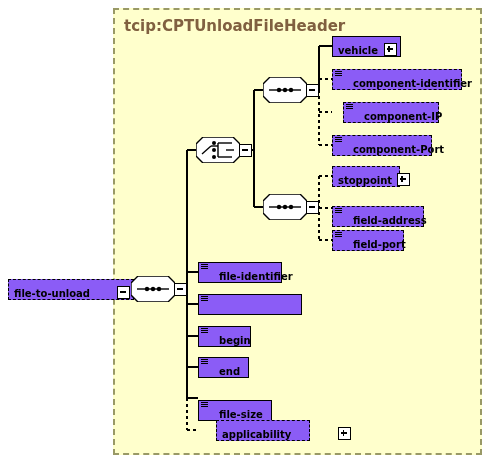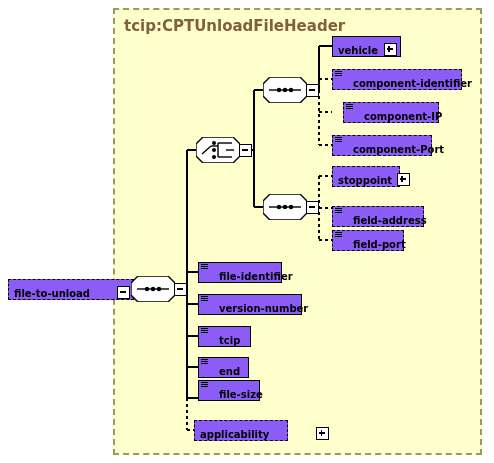--- a/index.html
+++ b/index.html
@@ -244,52 +244,51 @@
     <span class="node-label">field-port</span>
   </div>
 
   <div class="node solid has-eq" style="left:198px;top:294px;width:104px;">
     <span class="shadow"></span>
     <span class="eq-icon">
         <i></i>
         <i></i>
         <i></i>
       </span>
-    <span class="node-label">version-number</span>
   </div>
 
   <div class="node solid has-eq" style="left:198px;top:326px;width:53px;">
     <span class="shadow"></span>
     <span class="eq-icon">
         <i></i>
         <i></i>
         <i></i>
       </span>
-    <span class="node-label">tcip</span>
+    <span class="node-label">begin</span>
   </div>
 
   <div class="node solid has-eq" style="left:198px;top:357px;width:51px;">
     <span class="shadow"></span>
     <span class="eq-icon">
         <i></i>
         <i></i>
         <i></i>
       </span>
     <span class="node-label">end</span>
   </div>
 
-  <div class="node solid has-eq" style="left:198px;top:380px;width:62px;">
+  <div class="node solid has-eq" style="left:198px;top:400px;width:74px;">
     <span class="shadow"></span>
     <span class="eq-icon">
         <i></i>
         <i></i>
         <i></i>
       </span>
     <span class="node-label">file-size</span>
   </div>
 
-  <div class="node dashed" style="left:194px;top:420px;width:94px;gap:42px;">
+  <div class="node dashed" style="left:216px;top:420px;width:94px;gap:42px;">
     <span class="shadow"></span>
     <span class="node-label">applicability</span>
     <span class="expander plus" style="margin-left:auto;"></span>
   </div>
 
 </div>
 
 </body></html>

